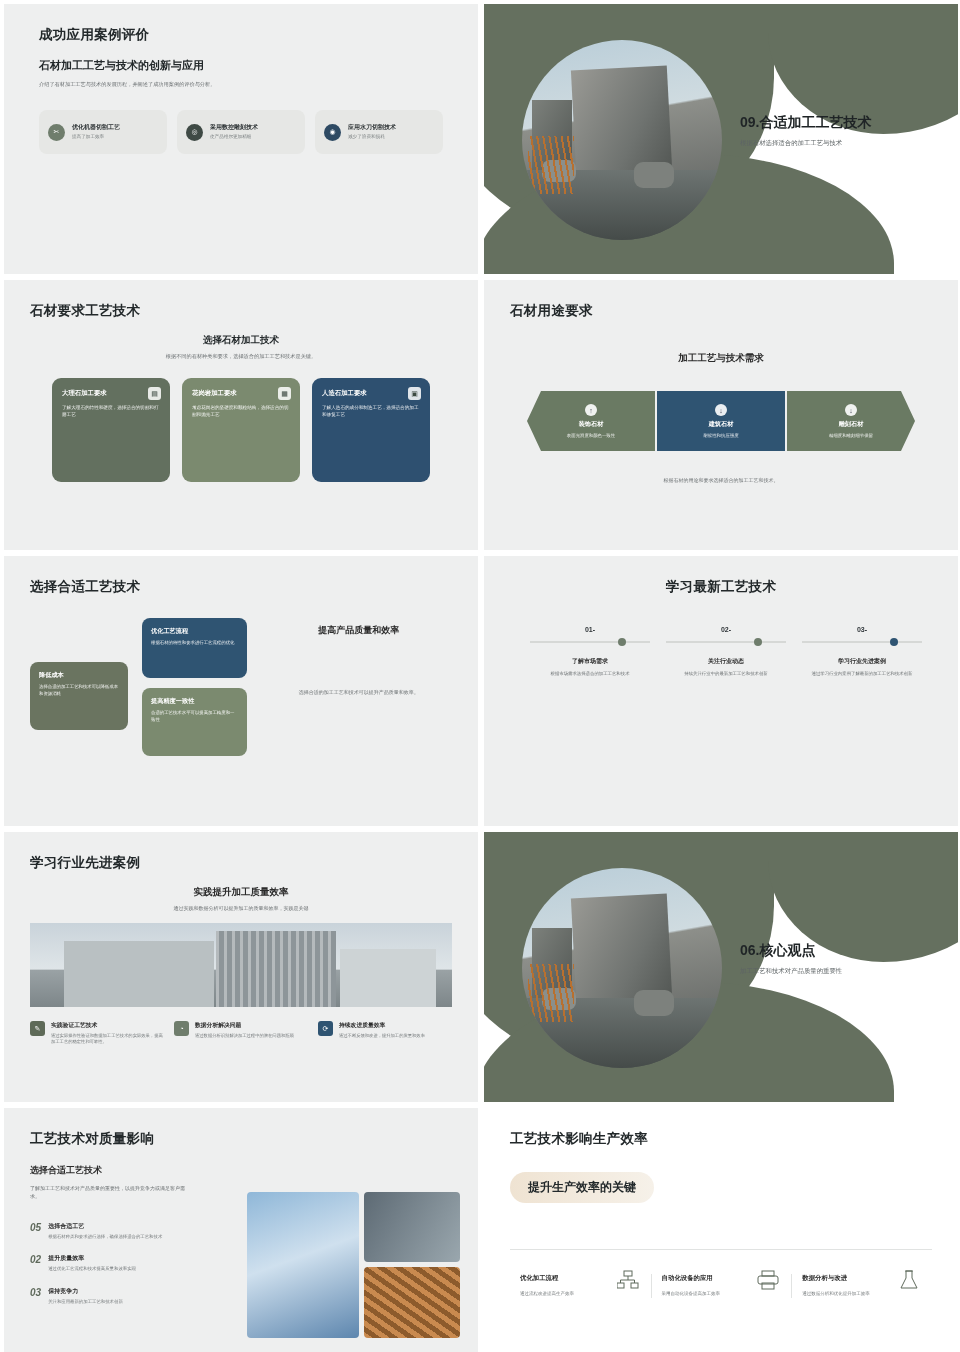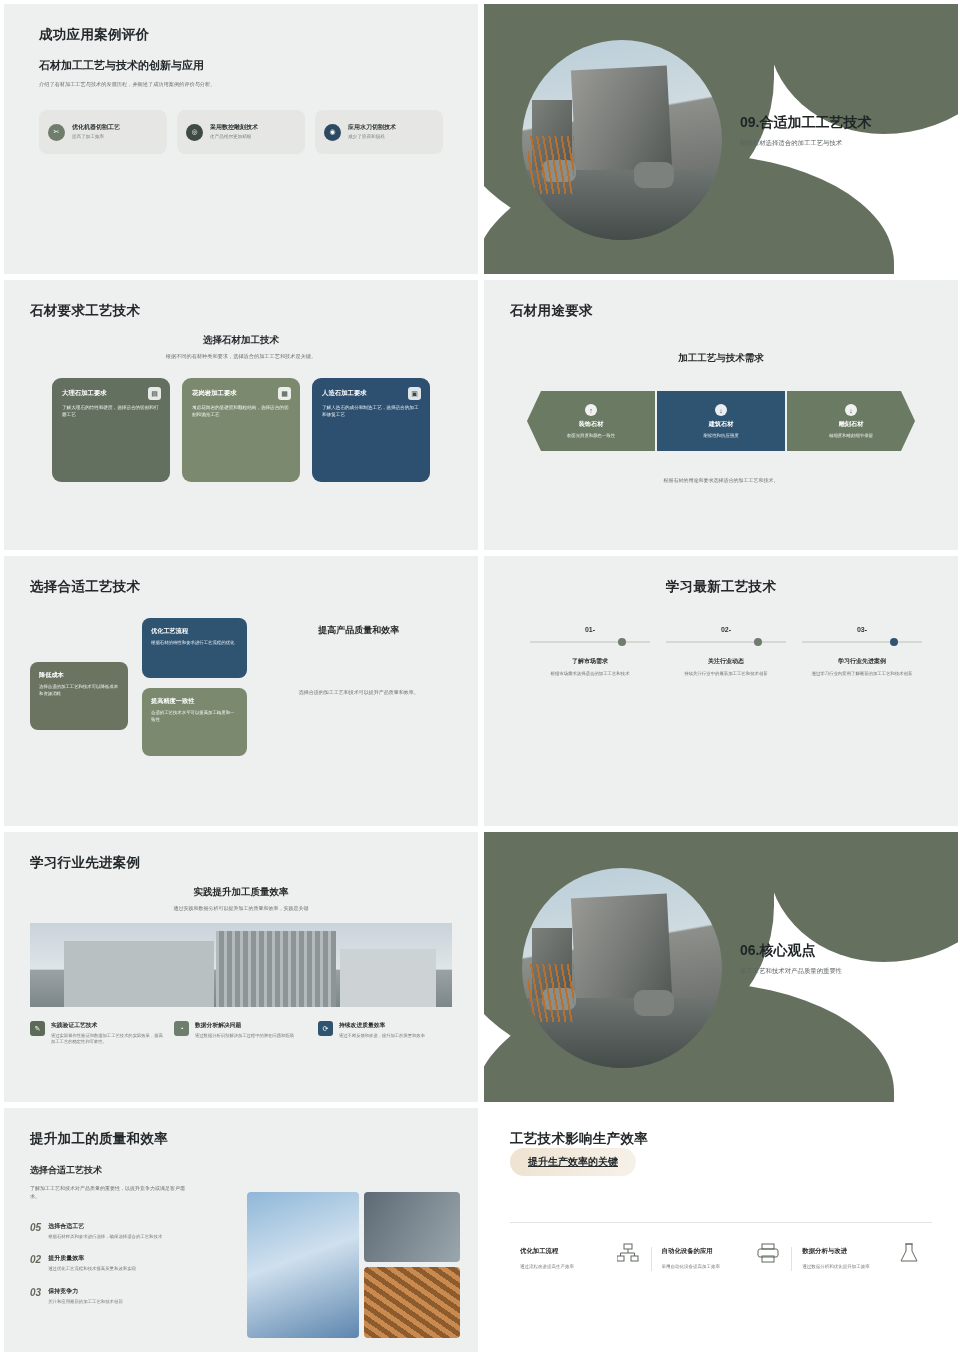--- a/index.html
+++ b/index.html
@@ -195,23 +195,23 @@
   .collage { position: absolute; right: 18px; top: 84px; display: flex; gap: 5px; }
   .ph { border-radius: 4px; overflow: hidden; }
   .ph1 { width: 112px; height: 146px; background: linear-gradient(160deg,#8fb7d8,#cfe0ee 45%,#5d86ae); }
   .phcol { display: flex; flex-direction: column; gap: 5px; }
   .ph2 { width: 96px; height: 70px; background: linear-gradient(120deg,#5d6a74,#9aa7ae); }
   .ph3 { width: 96px; height: 71px; background: repeating-linear-gradient(35deg,#c98a4f 0 5px,#8d5b2c 5px 10px); }
 
   
   .sl10 { padding: 22px 26px; background: #ffffff; }
   .pill {
-    margin-top: 0; display: inline-block; padding: 7px 18px; border-radius: 20px;
+    margin-top: 24px; display: inline-block; padding: 7px 18px; border-radius: 20px;
     background: linear-gradient(90deg,#efe3d2,#f6f1e9);
-    font-size: 10px; font-weight: bold; color: #23292b; text-decoration: underline;
+    font-size: 12px; font-weight: bold; color: #23292b;
   }
   .hr { height: 1px; background: #e1e3e2; margin-top: 46px; }
   .cols3 { display: flex; margin-top: 24px; }
   .col3 { width: 155px; padding: 0 10px; position: relative; }
   .col3 + .col3 { border-left: 1px solid #e1e3e2; }
   .col3 .ct3 { font-size: 6.4px; font-weight: bold; }
   .col3 .cd3 { font-size: 4.5px; color: #73787a; margin-top: 8px; line-height: 1.5; width: 95px; }
   .col3 svg { position: absolute; right: 12px; top: -4px; }
 </style>
 </head>
@@ -419,21 +419,21 @@
         <div class="b2"></div>
         <div class="gr"></div>
     </div>
     <div class="txt">
       <div class="ht">06.核心观点</div>
       <div class="hs">加工工艺和技术对产品质量的重要性</div>
     </div>
   </div>
 
   <div class="slide sl9">
-    <div class="s-title">提升加工的质量和效率</div>
+    <div class="s-title">工艺技术对质量影响</div>
     <div class="sub2">选择合适工艺技术</div>
     <div class="d2">了解加工工艺和技术对产品质量的重要性，以提升竞争力或满足客户需求。</div>
     <div class="nums">
       <div class="numrow">
         <div class="nn">05</div>
         <div class="ntxt">
           <div class="nt">选择合适工艺</div>
           <div class="nd">根据石材种类和要求进行选择，确保选择适合的工艺和技术</div>
         </div>
       </div>

